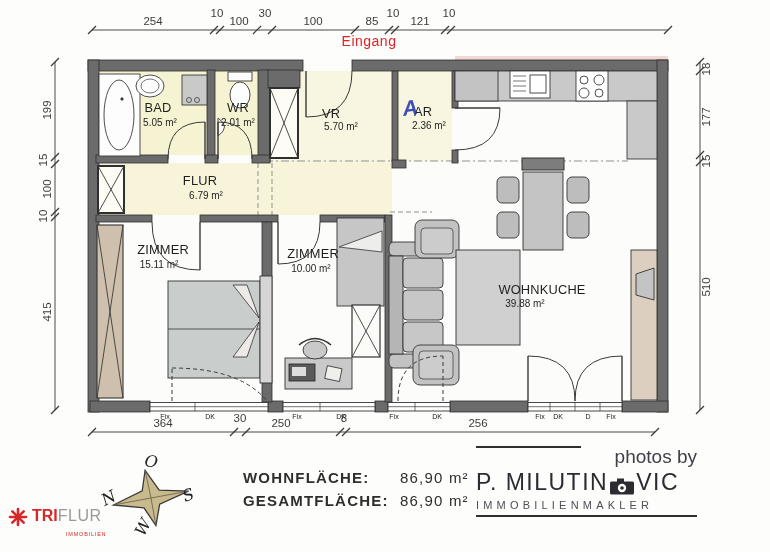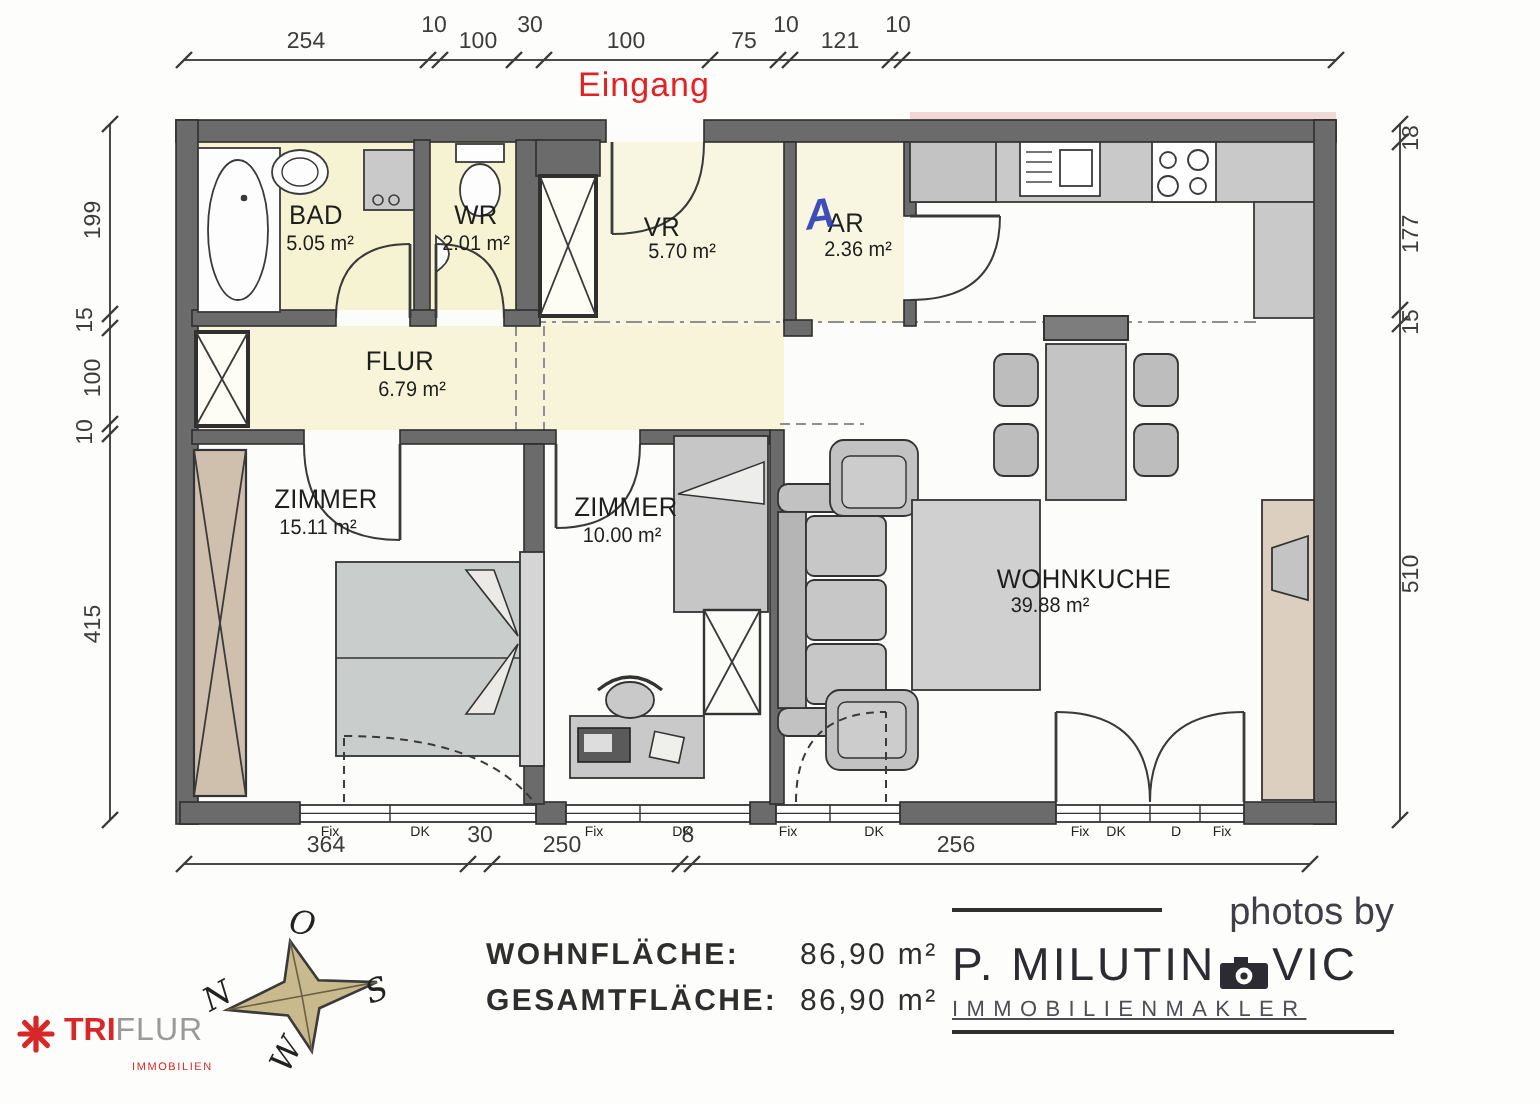--- a/index.html
+++ b/index.html
@@ -4,35 +4,35 @@
 <style>
   html,body{margin:0;padding:0;background:#ffffff;}
   .page{position:relative;width:770px;height:552px;background:#fdfdfb;overflow:hidden;
         font-family:"Liberation Sans",sans-serif;}
   .t{position:absolute;white-space:nowrap;color:#1e1e1e;transform:translateX(-50%);}
   .room-name{font-size:13.5px;letter-spacing:.2px;transform:translateX(-50%) scaleX(.95);}
   .room-area{font-size:10.5px;transform:translateX(-50%) scaleX(.95);}
   .dim{font-size:11.5px;color:#3c3c3c;}
   .dim.v{transform:translate(-50%,-50%) rotate(-90deg);}
   .win{font-size:7px;color:#222;}
-  .eingang{font-size:17px;color:#e32226;letter-spacing:.5px;}
+  .eingang{font-size:14px;color:#e32226;letter-spacing:.5px;margin-left:47px;}
   .blue-mark{font-size:21px;font-weight:bold;font-style:italic;color:#2b3bb5;
              transform:translateX(-50%) rotate(-8deg);opacity:.9;}
   .summary{position:absolute;left:243px;top:466px;font-size:15px;color:#2e2e2e;
            letter-spacing:1.2px;line-height:23px;}
   .summary .row{display:flex;}
   .summary .lbl{width:157px;font-weight:bold;}
   .photog{position:absolute;left:476px;top:446px;width:221px;color:#2b2b31;}
-  .photog .tagrow{display:flex;align-items:center;gap:26px;}
+  .photog .tagrow{display:flex;align-items:flex-start;gap:26px;}
   .photog .tagline-rule{flex:1;border-top:2px solid #2f2f2f;margin:0 8px 5px 0;}
   .photog .tagline{font-size:19px;font-weight:300;color:#3f3f47;}
   .photog .namerow{display:flex;align-items:flex-end;margin-top:1px;font-size:23px;
                    letter-spacing:1.5px;color:#2b2b31;}
   .photog .camera{margin:2px 1px 0 1px;}
-  .photog .subtitle{font-size:11px;letter-spacing:4.2px;color:#4e4e56;margin-top:3px;text-decoration:underline;}
+  .photog .subtitle{font-size:11px;letter-spacing:4.2px;color:#4e4e56;margin-top:3px;}
   .photog .botrule{border-top:2px solid #2f2f2f;margin-top:4px;}
   .tristar{position:absolute;left:8px;top:507px;display:flex;align-items:flex-start;}
   .tristar .txt{margin-left:4px;line-height:18px;}
   .tristar .tri{font-size:16px;font-weight:800;color:#d62828;}
   .tristar .star{font-size:16px;font-weight:400;color:#9a9a9a;letter-spacing:.5px;}
   .tristar .sub{font-size:5.5px;color:#d62828;letter-spacing:.8px;margin-left:34px;}
   svg{position:absolute;left:0;top:0;}
 </style>
 </head>
 <body>
@@ -303,21 +303,21 @@
   </g>
 </svg>
 
 <div class="t eingang" style="left:322px;top:33px;">Eingang</div>
 
 <div class="t dim" style="left:153px;top:15px;">254</div>
 <div class="t dim" style="left:217px;top:7px;">10</div>
 <div class="t dim" style="left:239px;top:15px;">100</div>
 <div class="t dim" style="left:265px;top:7px;">30</div>
 <div class="t dim" style="left:313px;top:15px;">100</div>
-<div class="t dim" style="left:372px;top:15px;">75</div>
+<div class="t dim" style="left:372px;top:15px;">85</div>
 <div class="t dim" style="left:393px;top:7px;">10</div>
 <div class="t dim" style="left:420px;top:15px;">121</div>
 <div class="t dim" style="left:449px;top:7px;">10</div>
 
 <div class="t dim" style="left:163px;top:417px;">364</div>
 <div class="t dim" style="left:240px;top:412px;">30</div>
 <div class="t dim" style="left:281px;top:417px;text-align:center;">250</div>
 <div class="t dim" style="left:344px;top:412px;">8</div>
 <div class="t dim" style="left:478px;top:417px;">256</div>
 

